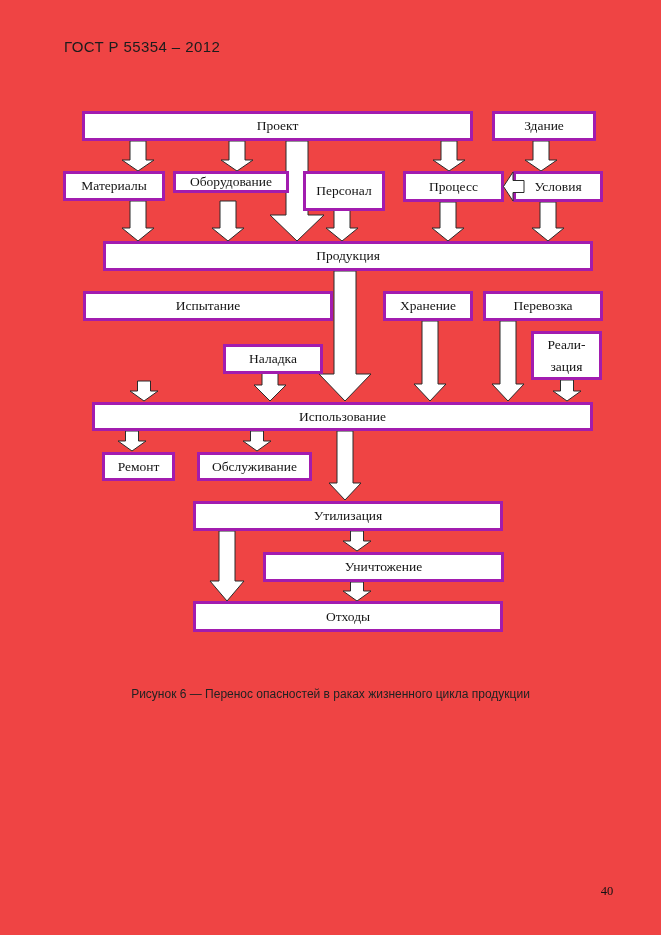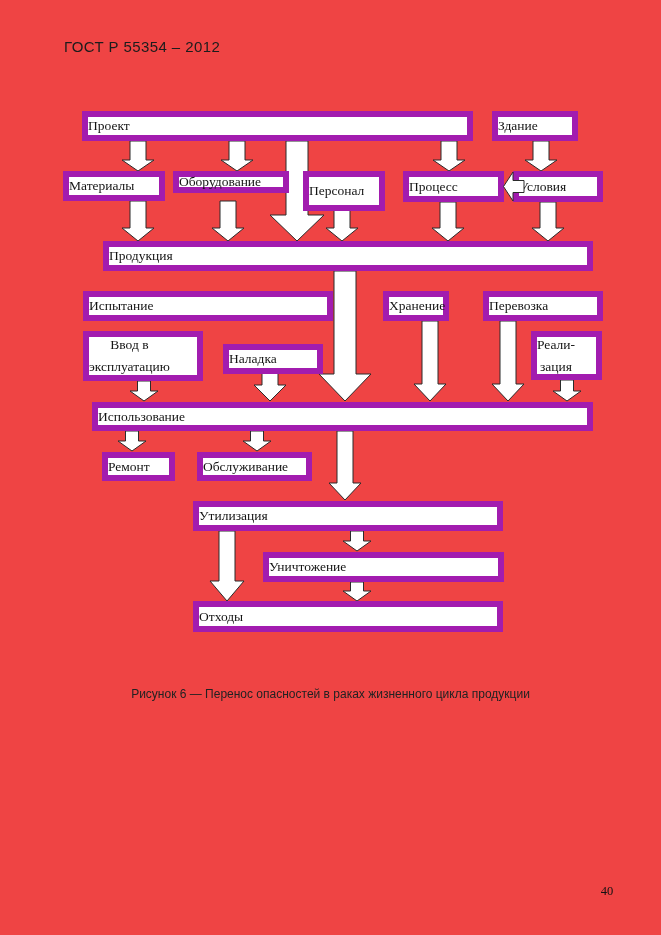--- a/index.html
+++ b/index.html
@@ -16,23 +16,23 @@
     font-family:"Liberation Sans", sans-serif;
     font-size:15px;letter-spacing:.4px;color:#1c1c1c;
     white-space:nowrap;
   }
   .arrow-layer{position:absolute;left:0;top:0;pointer-events:none;}
   .arrow-layer.under{z-index:1;}
   .arrow-layer.over{z-index:3;}
   .node{
     position:absolute;z-index:2;
     box-sizing:border-box;
-    border:6px solid #a21caf;
+    border:3px solid #a21caf;
     background:#ffffff;
-    display:flex;align-items:center;justify-content:flex-start;
+    display:flex;align-items:center;justify-content:center;
     text-align:center;
   }
   .node .lbl{
     font-size:13.5px;line-height:1.62;
     white-space:pre-line;
     color:#141414;
   }
   .figure-caption{
     position:absolute;left:0;top:687px;width:661px;
     text-align:center;
@@ -73,21 +73,21 @@
       <polygon points="250.5,431 250.5,441 243,441 257,451 271,441 263.5,441 263.5,431" fill="#ffffff" stroke="#2b2b2b" stroke-width="1"></polygon>
       <polygon points="337,431 337,483 329,483 345,500 361,483 353,483 353,431" fill="#ffffff" stroke="#2b2b2b" stroke-width="1"></polygon>
       <polygon points="350.5,531 350.5,541 343,541 357,551 371,541 363.5,541 363.5,531" fill="#ffffff" stroke="#2b2b2b" stroke-width="1"></polygon>
       <polygon points="219,531 219,581 210,581 227,601 244,581 235,581 235,531" fill="#ffffff" stroke="#2b2b2b" stroke-width="1"></polygon>
       <polygon points="350.5,582 350.5,591 343,591 357,601 371,591 363.5,591 363.5,582" fill="#ffffff" stroke="#2b2b2b" stroke-width="1"></polygon>
     </svg>
 
   <div class="node" style="left:82px;top:111px;width:391px;height:30px">
       <span class="lbl">Проект</span>
     </div>
-  <div class="node" style="left:492px;top:111px;width:86px;height:30px">
+  <div class="node" style="left:492px;top:111px;width:104px;height:30px">
       <span class="lbl">Здание</span>
     </div>
   <div class="node" style="left:63px;top:171px;width:102px;height:30px">
       <span class="lbl">Материалы</span>
     </div>
   <div class="node" style="left:173px;top:171px;width:116px;height:22px">
       <span class="lbl">Оборудование</span>
     </div>
   <div class="node" style="left:303px;top:171px;width:82px;height:40px">
       <span class="lbl">Персонал</span>
@@ -97,29 +97,25 @@
     </div>
   <div class="node" style="left:513px;top:171px;width:90px;height:31px">
       <span class="lbl">Условия</span>
     </div>
   <div class="node" style="left:103px;top:241px;width:490px;height:30px">
       <span class="lbl">Продукция</span>
     </div>
   <div class="node" style="left:83px;top:291px;width:250px;height:30px">
       <span class="lbl">Испытание</span>
     </div>
-  <div class="node" style="left:383px;top:291px;width:66px;height:30px">
+  <div class="node" style="left:383px;top:291px;width:90px;height:30px">
       <span class="lbl">Хранение</span>
     </div>
   <div class="node" style="left:483px;top:291px;width:120px;height:30px">
       <span class="lbl">Перевозка</span>
-    </div>
-  <div class="node" style="left:83px;top:331px;width:120px;height:50px">
-      <span class="lbl">Ввод в
-эксплуатацию</span>
     </div>
   <div class="node" style="left:223px;top:344px;width:100px;height:30px">
       <span class="lbl">Наладка</span>
     </div>
   <div class="node" style="left:531px;top:331px;width:71px;height:49px">
       <span class="lbl">Реали-
 зация</span>
     </div>
   <div class="node" style="left:92px;top:402px;width:501px;height:29px">
       <span class="lbl">Использование</span>

